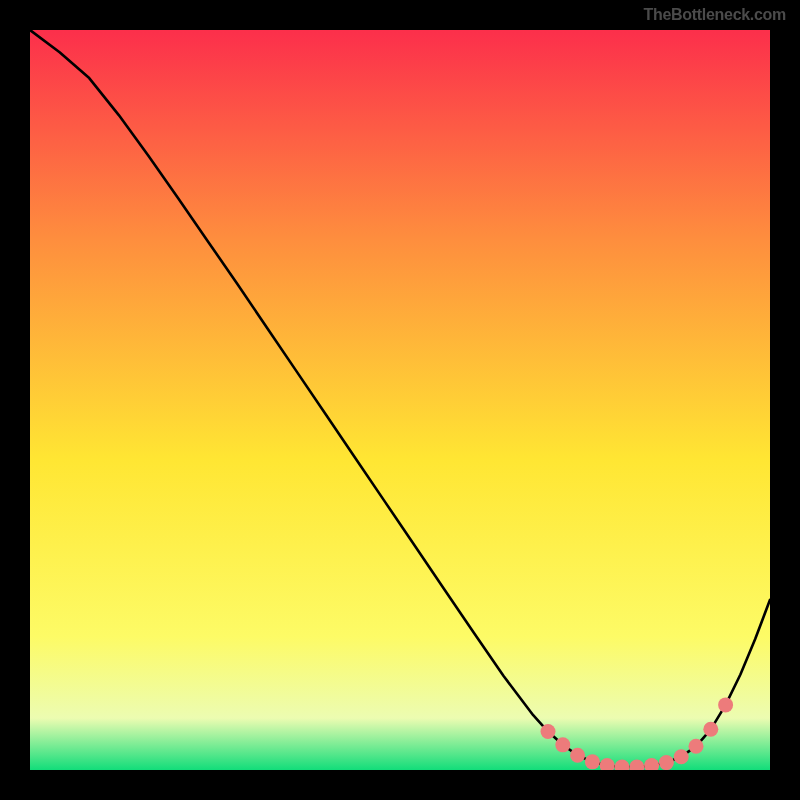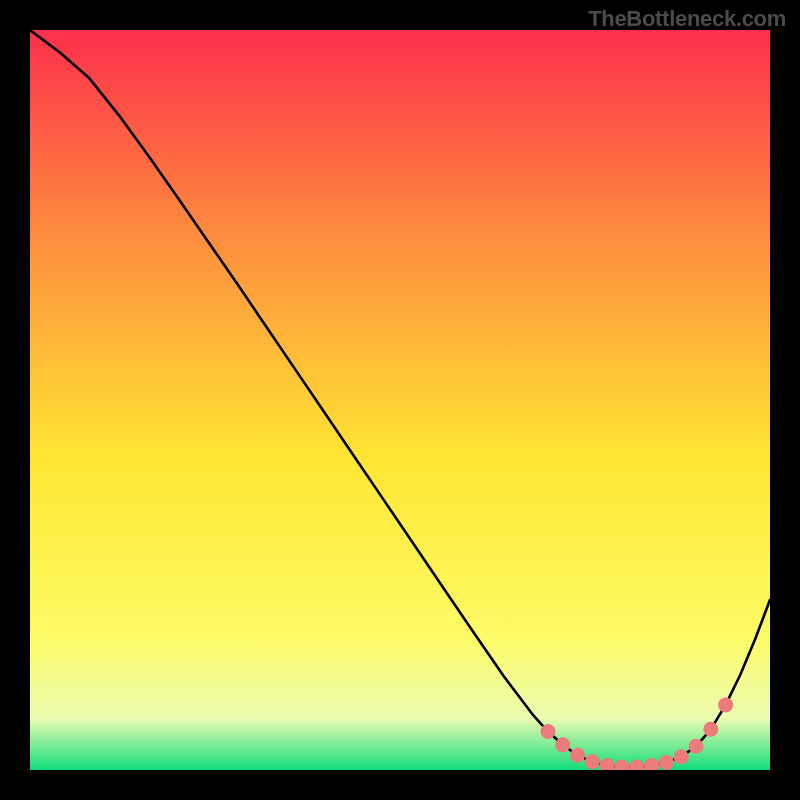--- a/index.html
+++ b/index.html
@@ -24,21 +24,21 @@
     left: 30px;
     top: 30px;
     width: 740px;
     height: 740px;
   }
   .watermark {
     position: absolute;
     top: 6px;
     right: 14px;
     color: #4b4b4b;
-    font-size: 22px;
+    font-size: 16px;
     font-weight: 600;
     letter-spacing: -0.3px;
   }
   svg {
     display: block;
   }
 </style>
 </head>
 <body>
 

